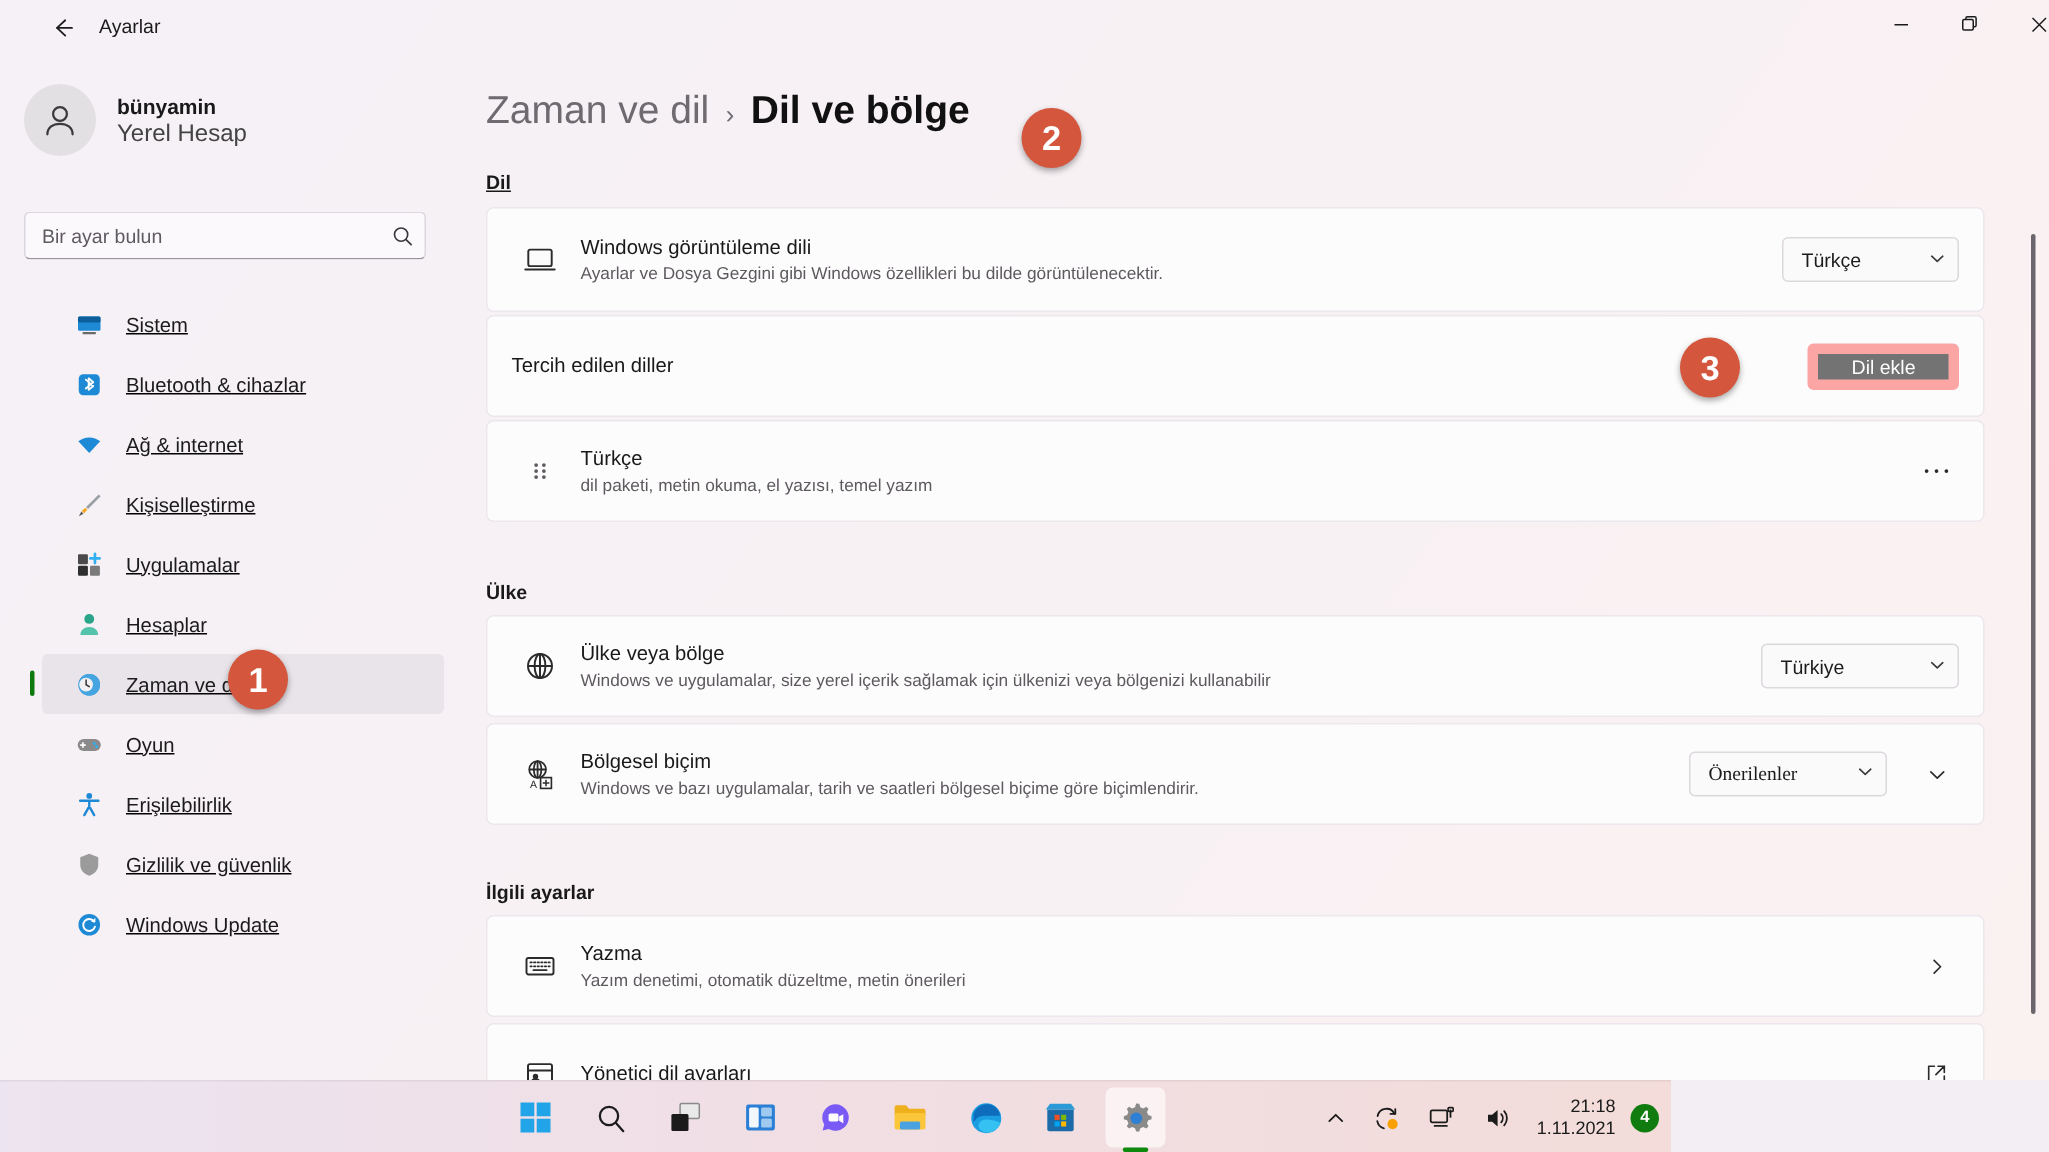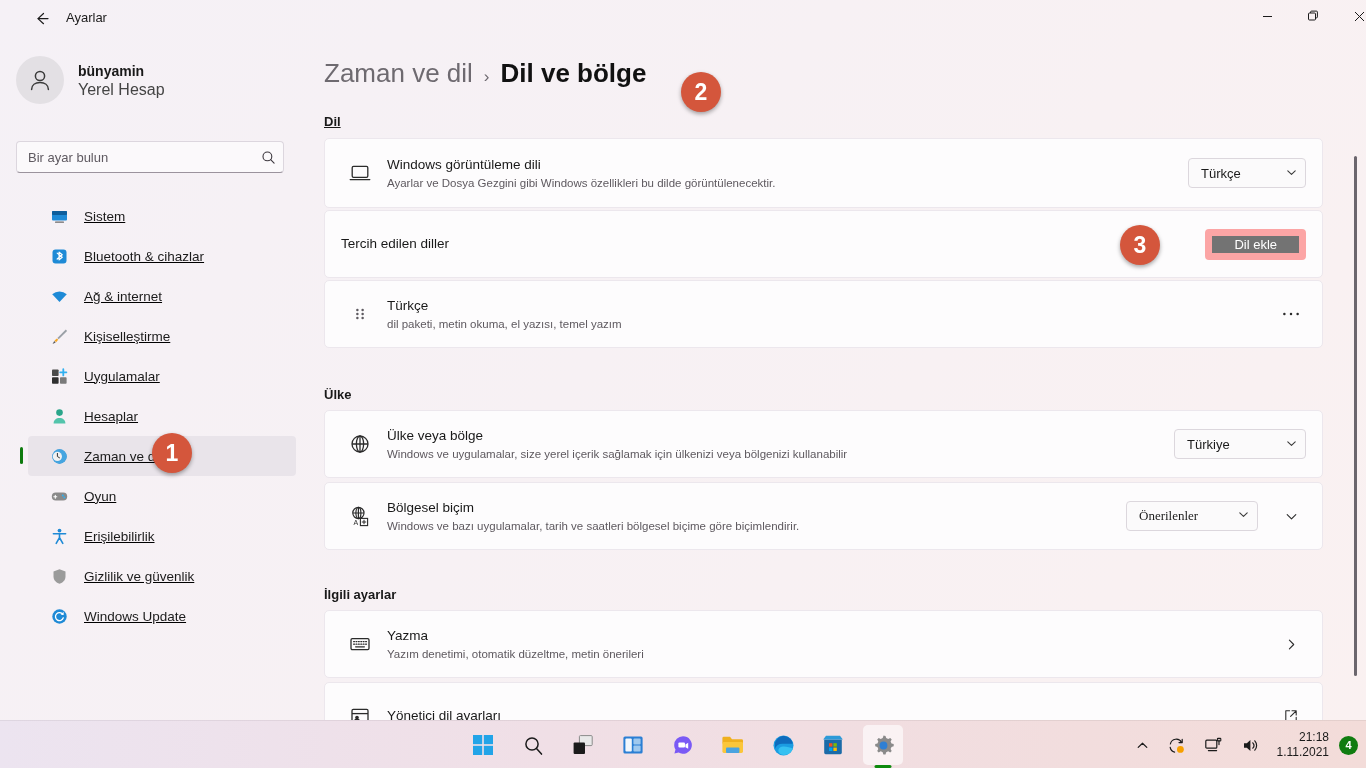--- a/index.html
+++ b/index.html
@@ -170,21 +170,21 @@
   #scrollbar-thumb {
     position: absolute; left: 4px; top: 76px;
     width: 3px; height: 520px;
     background: #6b666d; border-radius: 2px;
     cursor: pointer;
   }
 
   
   #taskbar {
     position: absolute; left: 0; top: 720px;
-    width: 1366px; height: 48px;
+    width: 1114px; height: 48px;
     background: linear-gradient(90deg, #ece4f0 0%, #f0dfe6 40%, #f3dcd9 100%);
     border-top: 1px solid rgba(0,0,0,.06);
   }
   #tb-center {
     position: absolute; left: 50%; transform: translateX(-50%);
     top: 0; height: 48px;
     display: flex; align-items: center; gap: 10px;
   }
   .tb-icon {
     width: 40px; height: 40px; border-radius: 5px;

